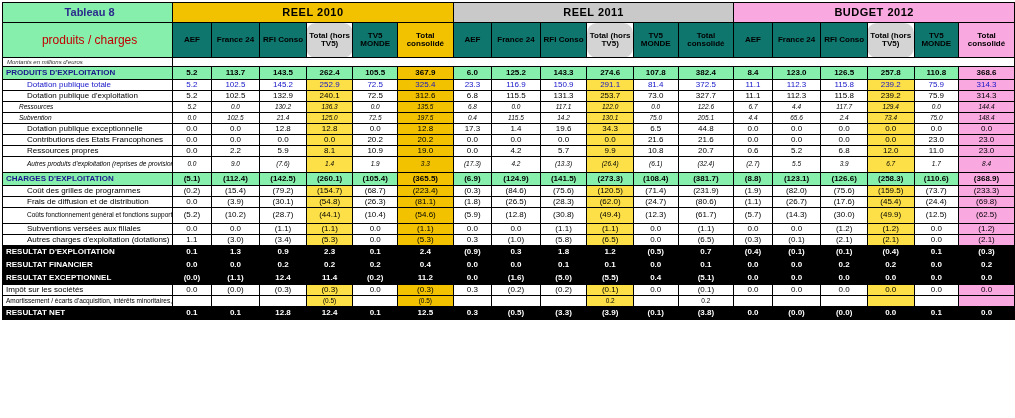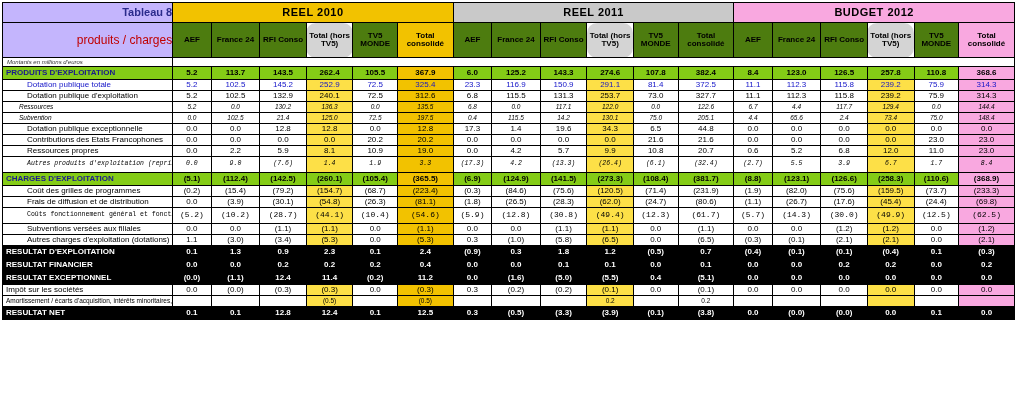--- a/index.html
+++ b/index.html
@@ -1,45 +1,45 @@
 <!DOCTYPE html>
 <html><head>
 <meta charset="utf-8">
 <style>
   html,body{margin:0;padding:0;background:#fff;}
   body{font-family:"Liberation Sans", sans-serif;}
   #sheet{width:1015px;height:418px;position:relative;overflow:hidden;}
   table{border-collapse:collapse;table-layout:fixed;width:1013px;margin:2px 0 0 2px;}
   td,th{border:1px solid #000;font-size:8px;line-height:1.05;padding:0;}
-  .hdr-title{background:#c4b5fd;font-weight:bold;font-size:11px;color:#2b2b8c;text-align:right;padding-left:4px;}
+  .hdr-title{background:#86efac;font-weight:bold;font-size:11px;color:#2b2b8c;text-align:center;padding-left:4px;}
   .blk-2010{background:#f2c200;font-weight:bold;font-size:11px;text-align:center;letter-spacing:.5px;}
   .blk-2011{background:#c9c9c9;font-weight:bold;font-size:11px;text-align:center;letter-spacing:.5px;}
   .blk-2012{background:#f9a8e0;font-weight:bold;font-size:11px;text-align:center;letter-spacing:.5px;}
-  .colhdr{background:#4d7c0f;font-weight:bold;font-size:8px;text-align:center;vertical-align:middle;height:34px;}
+  .colhdr{background:#0f766e;font-weight:bold;font-size:8px;text-align:center;vertical-align:middle;height:34px;}
   .colhdr.gray{background:#d4d4d4;border-radius:10px;}
   .colhdr.yellow{background:#f2c200;}
   .colhdr.pink{background:#f9a8e0;}
   .unit{font-size:6px;font-style:italic;color:#333;text-align:left;padding-left:4px;}
   .lbl{text-align:left;padding-left:3px;white-space:nowrap;overflow:hidden;}
   .lbl.ind{padding-left:24px;}
   .lbl.ind2{padding-left:16px;font-style:italic;}
   .num{text-align:center;}
-  .sec{background:#84cc16;font-weight:bold;}
+  .sec{background:#86efac;font-weight:bold;}
   .sec .lbl{color:#1a1a8c;}
   .blue{color:#1414c8;}
   .ital{font-style:italic;}
   .small{font-size:6.5px;}
   .bold{font-weight:bold;}
   .g{background:#fde047;}
   .y{background:#f2c200;}
   .p{background:#f9a8e0;}
   .black{background:#000;color:#fff;font-weight:bold;}
   .black .lbl{color:#fff;}
   .row{height:11px;}
-  .rowtall{height:16px;font-family:Liberation Mono, monospace;}
+  .rowtall{height:16px;}
   .rowbig{height:13px;}
 </style>
 </head>
 <body>
 
 <div id="sheet">
 <table>
   <colgroup>
     <col style="width:168px">
     <col style="width:38px">

